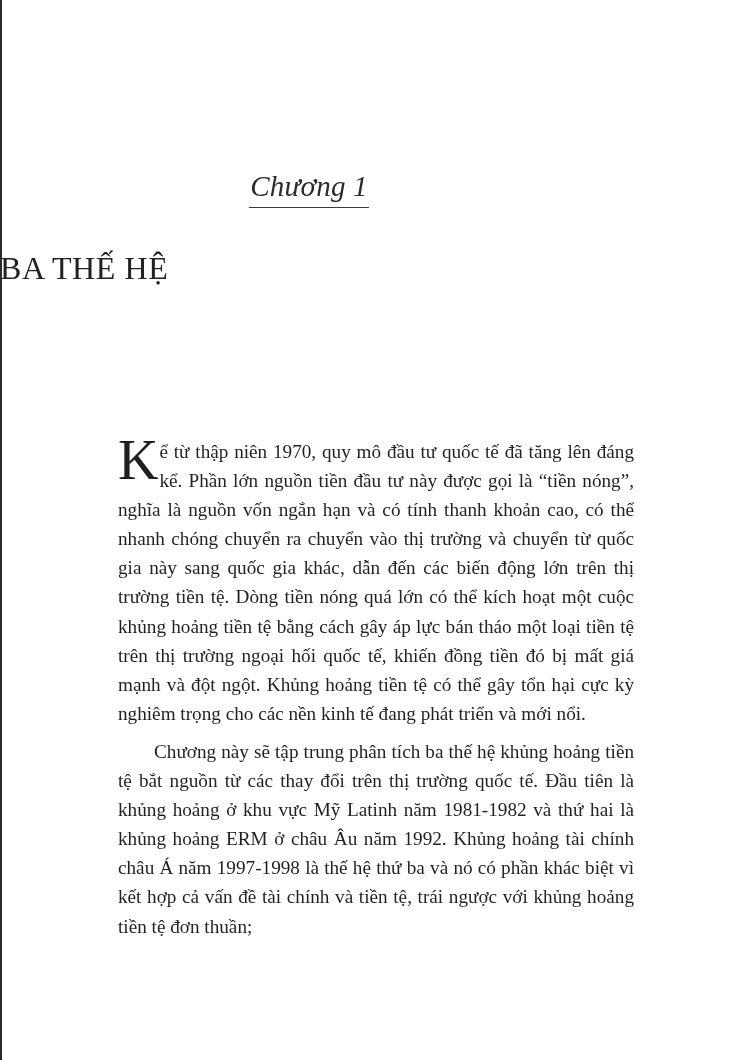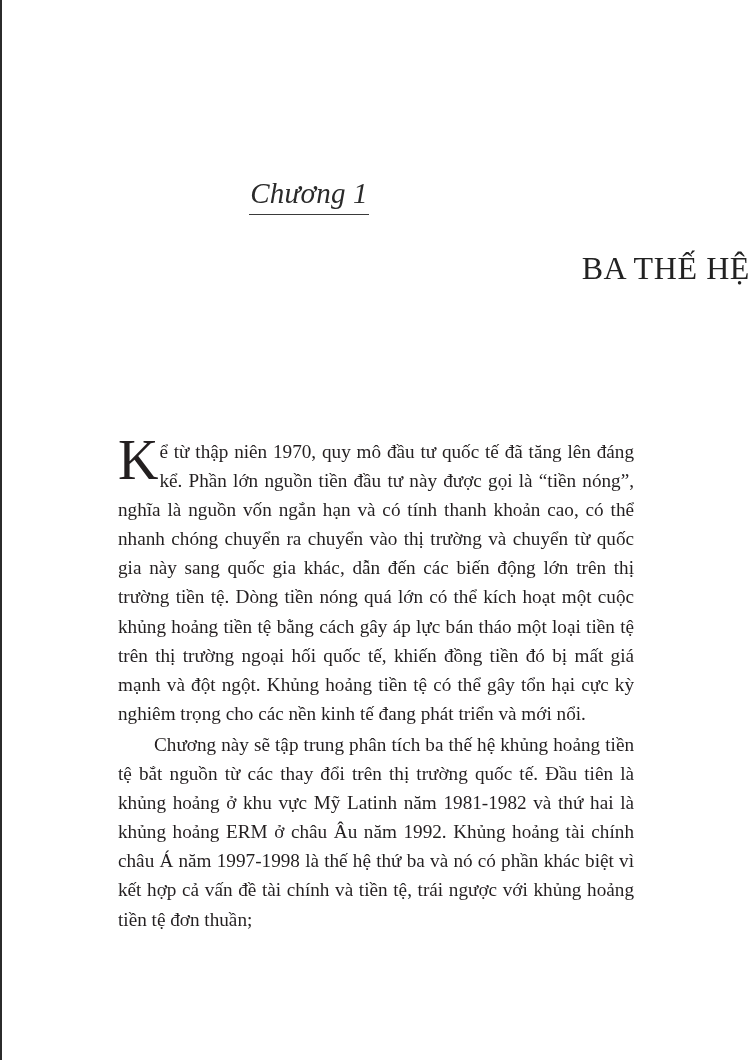--- a/index.html
+++ b/index.html
@@ -20,39 +20,39 @@
       left: 0;
       top: 0;
       width: 2px;
       height: 1060px;
       background: #2b2b2b;
     }
     .chapter-label {
       position: absolute;
       left: 0;
       width: 618px;
-      top: 177px;
+      top: 170px;
       text-align: center;
     }
     .chapter-label span {
       display: inline-block;
       font-family: "Liberation Serif", serif;
       font-style: italic;
       font-size: 29px;
       letter-spacing: 0.2px;
       padding: 0 1px 4px 1px;
       border-bottom: 1px solid #3a3a3a;
       color: #2a2a2a;
     }
     .chapter-title {
       position: absolute;
       left: 0;
       width: 750px;
       top: 246px;
-      text-align: right;
+      text-align: left;
       font-family: "Liberation Serif", serif;
       font-size: 32px;
       line-height: 44px;
       letter-spacing: 0.6px;
       color: #222;
     }
     .body-text {
       position: absolute;
       left: 118px;
       top: 437px;
@@ -60,21 +60,21 @@
       font-family: "Liberation Serif", serif;
       font-size: 19.2px;
       line-height: 29.1px;
       text-align: justify;
       color: #231f20;
     }
     .body-text p {
       margin: 0;
     }
     .body-text p.para-2 {
-      margin-top: 2px;
+      margin-top: 9px;
       text-indent: 36px;
     }
     .drop-cap {
       float: left;
       font-family: "Liberation Serif", serif;
       font-size: 56px;
       line-height: 40px;
       margin-top: 3px;
       margin-right: 1px;
       padding: 0;

